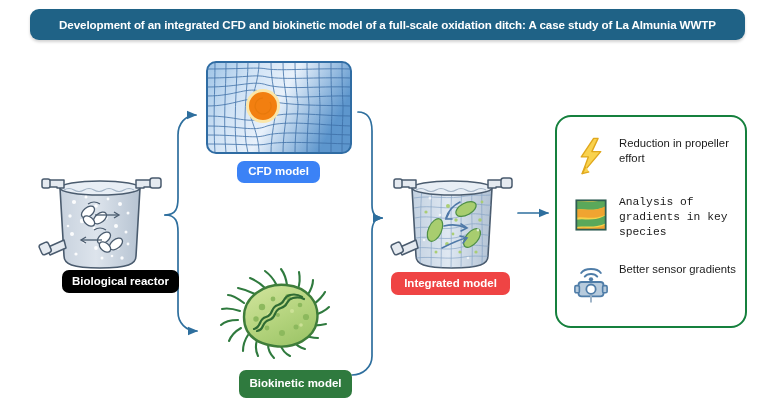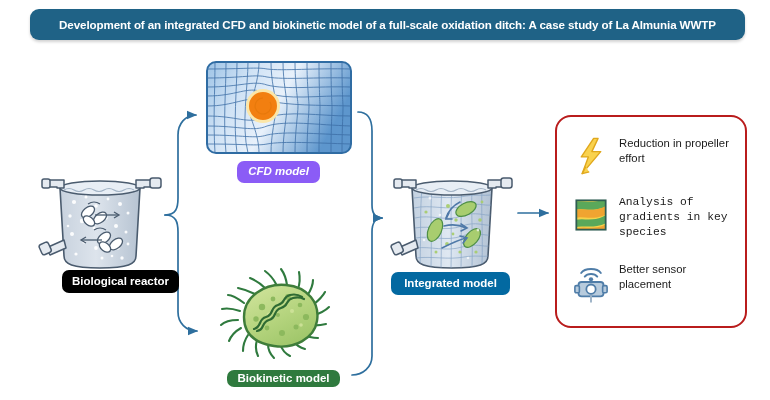--- a/index.html
+++ b/index.html
@@ -62,32 +62,31 @@
     line-height: 1;
   }
   #badge-bioreactor {
     left: 62px; top: 270px;
     width: 117px; height: 23px;
     background: #000000;
   }
   #badge-cfd {
     left: 237px; top: 161px;
     width: 83px; height: 22px;
-    background: #8b5cf6;
-    font-style: italic;
+    background: #3b82f6;
   }
   #badge-biokinetic {
-    left: 227px; top: 370px;
-    width: 113px; height: 17px;
+    left: 239px; top: 370px;
+    width: 113px; height: 28px;
     background: #2f7a3e;
   }
   #badge-integrated {
     left: 391px; top: 272px;
     width: 119px; height: 23px;
-    background: #0369a1;
+    background: #ef4444;
   }
 
   
   .figure {
     position: absolute;
   }
   #fig-bioreactor { left: 38px;  top: 168px; width: 135px; height: 105px; }
   #fig-cfd        { left: 205px; top: 60px;  width: 148px; height: 95px; }
   #fig-biokinetic { left: 200px; top: 255px; width: 155px; height: 112px; }
   #fig-integrated { left: 390px; top: 168px; width: 130px; height: 105px; }
@@ -100,21 +99,21 @@
     pointer-events: none;
   }
 
   
   #results-panel {
     position: absolute;
     left: 555px;
     top: 115px;
     width: 192px;
     height: 213px;
-    border: 2px solid #b91c1c;
+    border: 2px solid #15803d;
     border-radius: 16px;
     background: #ffffff;
     box-sizing: border-box;
   }
   .result-row {
     position: absolute;
     display: flex;
     align-items: flex-start;
     left: 14px;
     width: 168px;
@@ -490,18 +489,18 @@
             <path d="M12,17 C15,13 23,13 26,17"></path>
           </g>
           <circle cx="19" cy="20" r="2.4" fill="#4f7da8"></circle>
           <rect x="5" y="23" width="28" height="16" rx="3.5" fill="#b7cbdd" stroke="#4f7da8" stroke-width="2"></rect>
           <rect x="1" y="27" width="5" height="8" rx="1.5" fill="#b7cbdd" stroke="#4f7da8" stroke-width="1.8"></rect>
           <rect x="32" y="27" width="5" height="8" rx="1.5" fill="#b7cbdd" stroke="#4f7da8" stroke-width="1.8"></rect>
           <circle cx="19" cy="31" r="5.2" fill="#ffffff" stroke="#4f7da8" stroke-width="2"></circle>
           <path d="M19,39 L19,45" stroke="#9fb4c8" stroke-width="2.2" stroke-linecap="round" fill="none"></path>
         </svg>
       </div>
-      <div class="result-label">Better sensor placement</div>
+      <div class="result-label">Better sensor gradients</div>
     </div>
 
   </div>
 
 </div>
 
 </body></html>

